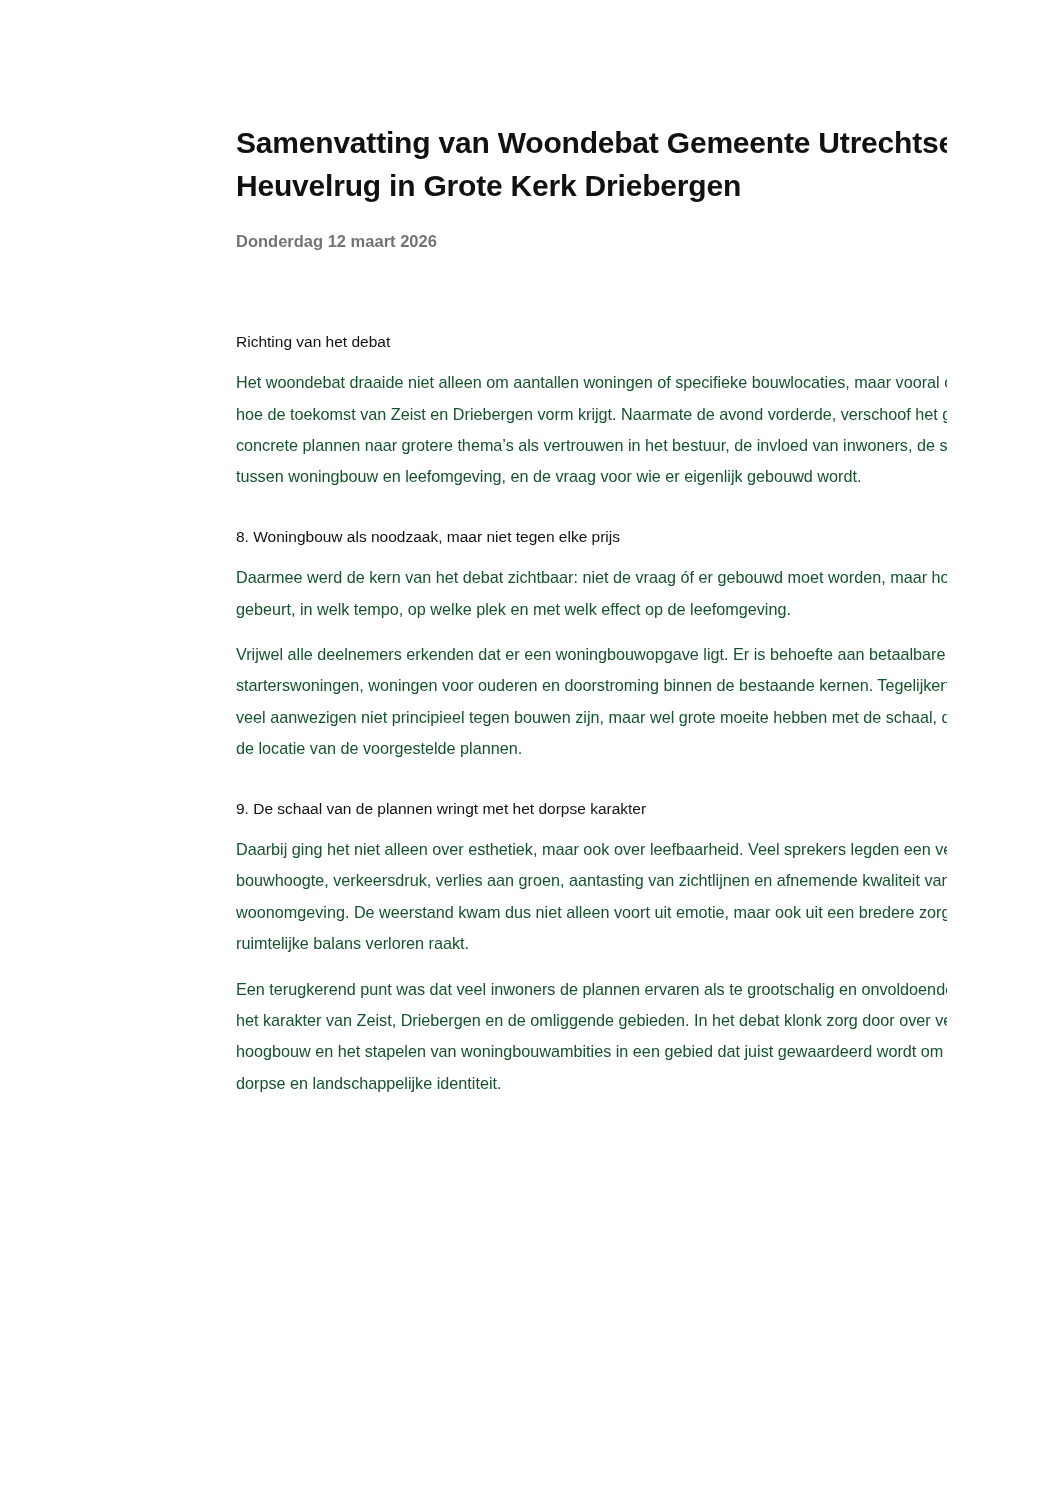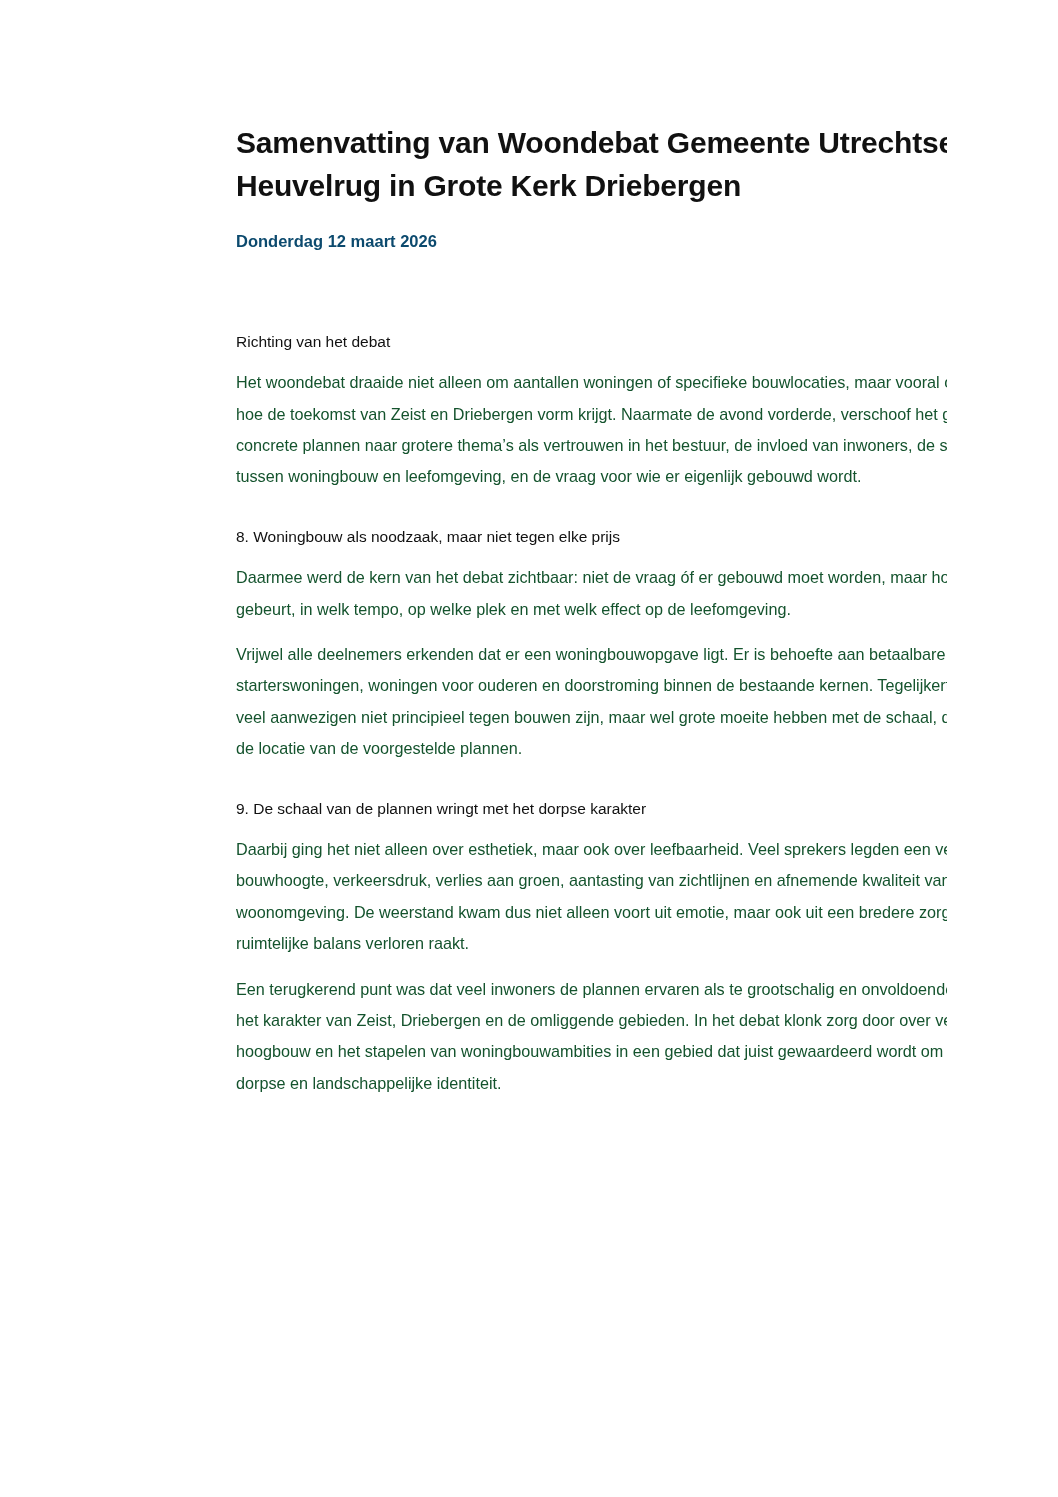--- a/index.html
+++ b/index.html
@@ -34,21 +34,21 @@
     font-weight: 700;
     letter-spacing: -0.2px;
     color: #111111;
     margin: 0;
     padding-top: 122px;
   }
   .doc-subtitle {
     font-size: 16.5px;
     line-height: 1.5;
     font-weight: 700;
-    color: #0c4a6e;
+    color: #737373;
     margin: 0;
     padding-top: 22px;
   }
   .section {
     margin: 0;
   }
   .section-heading {
     font-size: 15.5px;
     line-height: 1.5;
     font-weight: 400;

